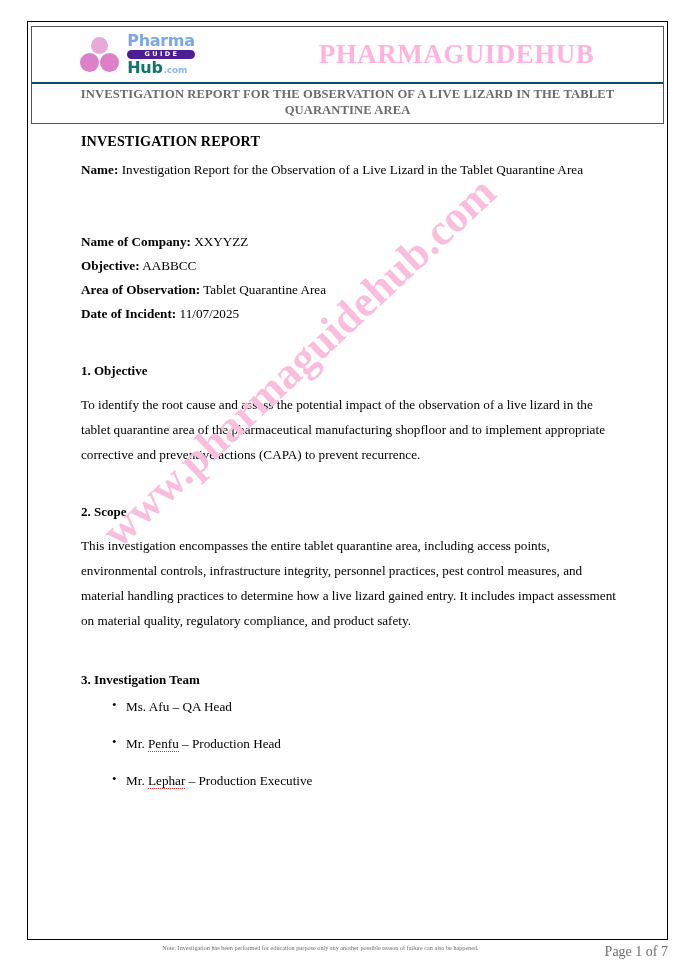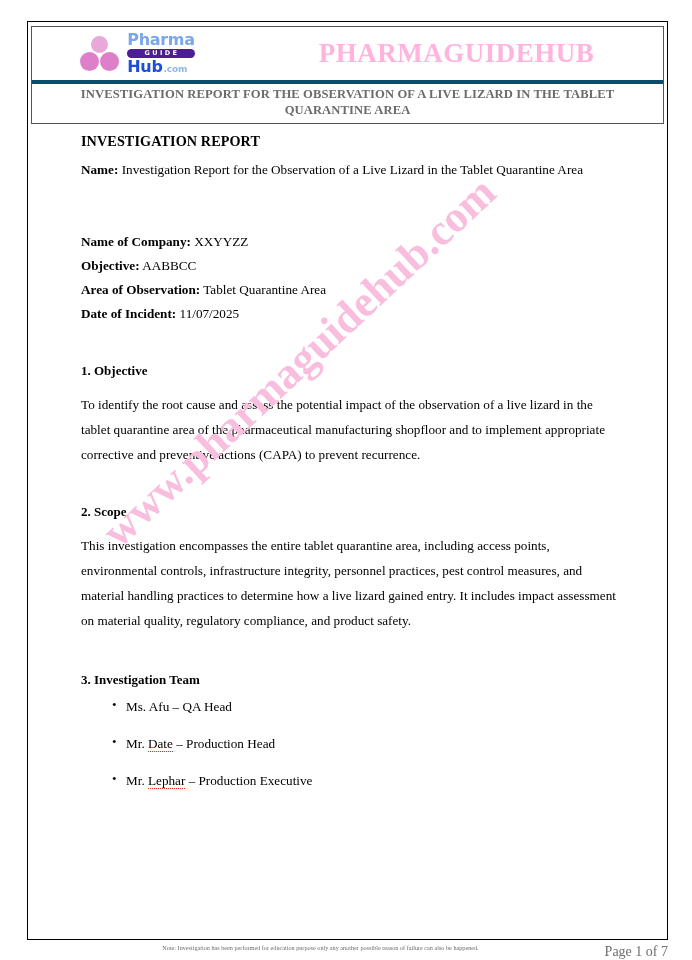--- a/index.html
+++ b/index.html
@@ -61,21 +61,21 @@
     width: 633px;
     box-sizing: border-box;
     border: 1px solid #555555;
     z-index: 2;
     background: transparent;
   }
   #header-top-row {
     display: flex;
     align-items: center;
     height: 57px;
-    border-bottom: 4px solid #0c4a6e;
+    border-bottom: 2px solid #0c4a6e;
     box-sizing: border-box;
   }
   #logo-cell {
     width: 218px;
     height: 100%;
     display: flex;
     align-items: center;
     justify-content: center;
     box-sizing: border-box;
   }
@@ -167,21 +167,21 @@
     margin: 1px 0 1px 0;
   }
   .logo-hubrow {
     display: flex;
     align-items: baseline;
   }
   .logo-hub {
     font-family: "DejaVu Sans", sans-serif;
     font-size: 16px;
     font-weight: 700;
-    color: #1d4ed8;
+    color: #0f766e;
     letter-spacing: -0.3px;
   }
   .logo-com {
     font-family: "DejaVu Sans", sans-serif;
     font-size: 9px;
     font-weight: 700;
     color: #8fb6ec;
     letter-spacing: -0.2px;
     margin-left: 1px;
   }
@@ -363,21 +363,21 @@
     <p class="section-para">This investigation encompasses the entire tablet quarantine area, including access points, environmental controls, infrastructure integrity, personnel practices, pest control measures, and material handling practices to determine how a live lizard gained entry. It includes impact assessment on material quality, regulatory compliance, and product safety.</p>
   </div>
 
   <div class="section" id="section-team">
     <div class="section-heading">3. Investigation Team</div>
     <ul class="team-list">
       <li class="team-item">
         <span>Ms. </span><span>Afu</span><span> – QA Head</span>
       </li>
       <li class="team-item">
-        <span>Mr. </span><span class="misspell">Date</span><span> – Production Head</span>
+        <span>Mr. </span><span class="misspell">Penfu</span><span> – Production Head</span>
       </li>
       <li class="team-item">
         <span>Mr. </span><span class="misspell">Lephar</span><span> – Production Executive</span>
       </li>
     </ul>
   </div>
 
 </div>
 
 <div id="watermark">

